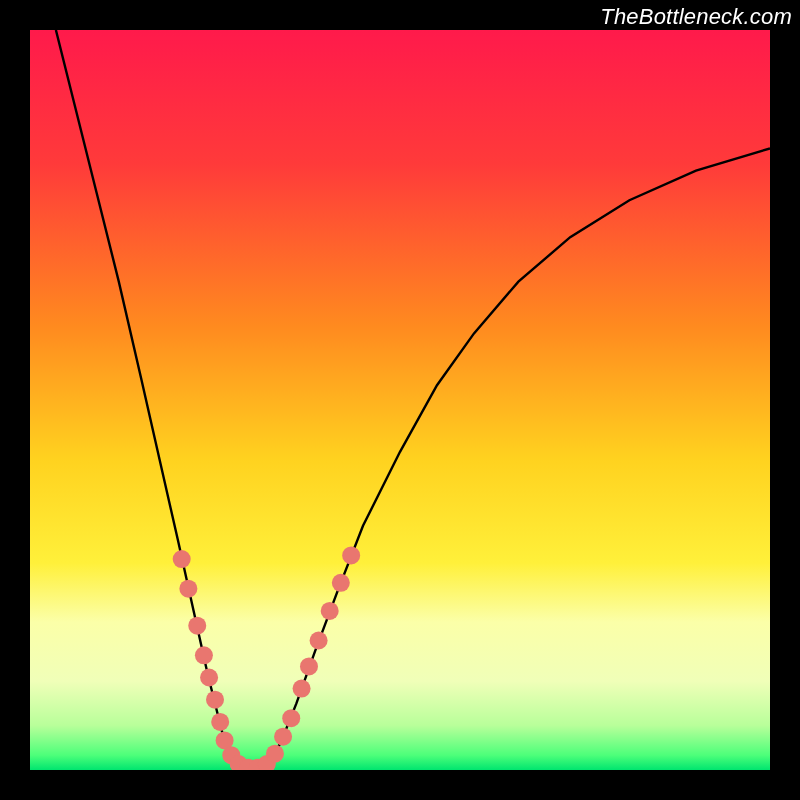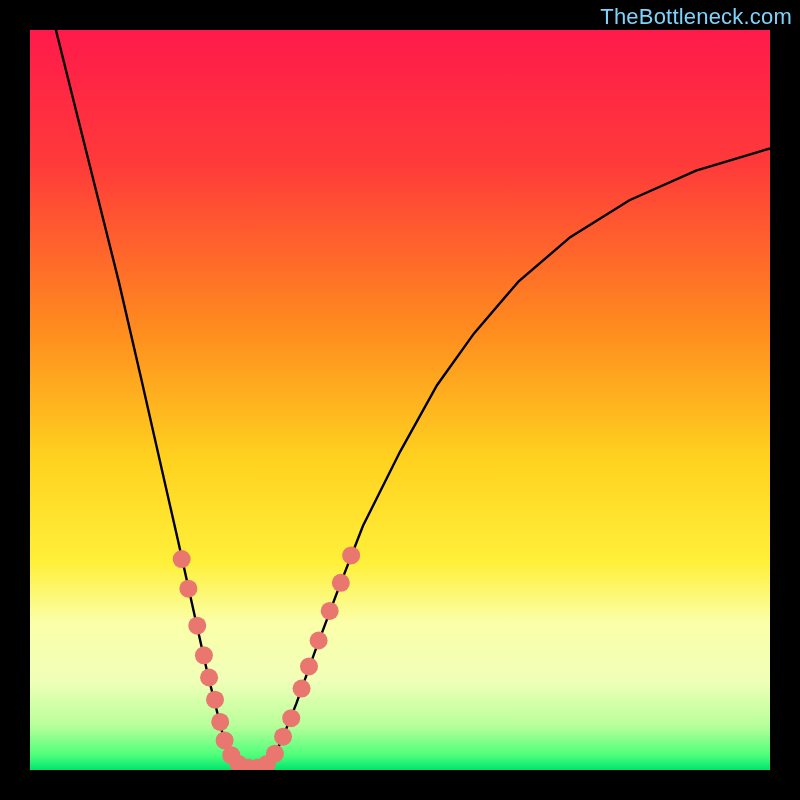--- a/index.html
+++ b/index.html
@@ -22,25 +22,26 @@
     left: 30px;
     top: 30px;
     width: 740px;
     height: 740px;
     overflow: hidden;
   }
   .watermark {
     position: absolute;
     top: 4px;
     right: 8px;
-    color: #7dd3fc;
+    color: #ffffff;
     font-size: 22px;
     font-weight: 500;
     letter-spacing: 0.2px;
     user-select: none;
+    font-style: italic;
   }
   svg { display: block; }
 </style>
 </head>
 <body>
 
 <div class="frame">
 
   <div class="watermark">TheBottleneck.com</div>
 

